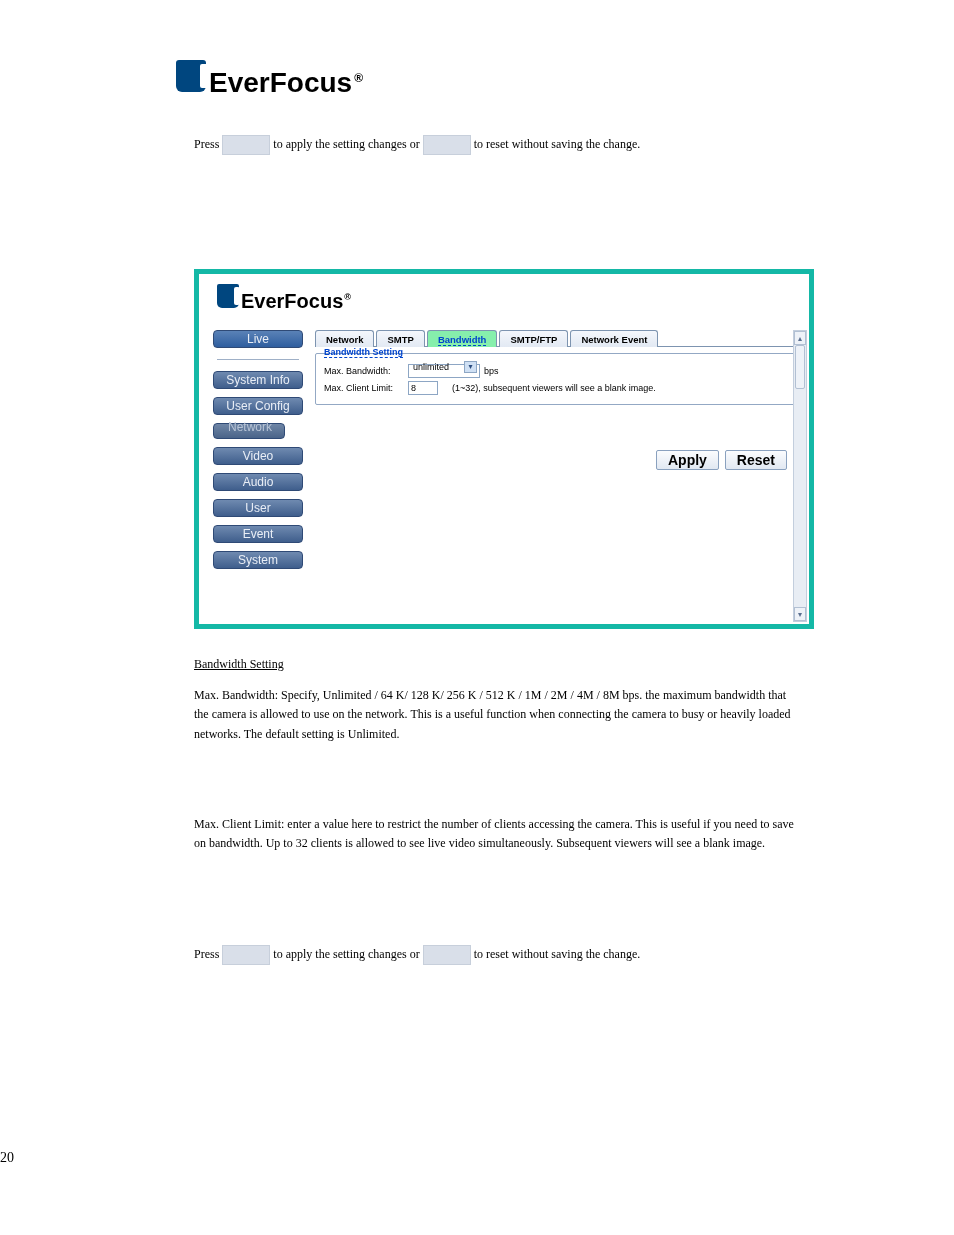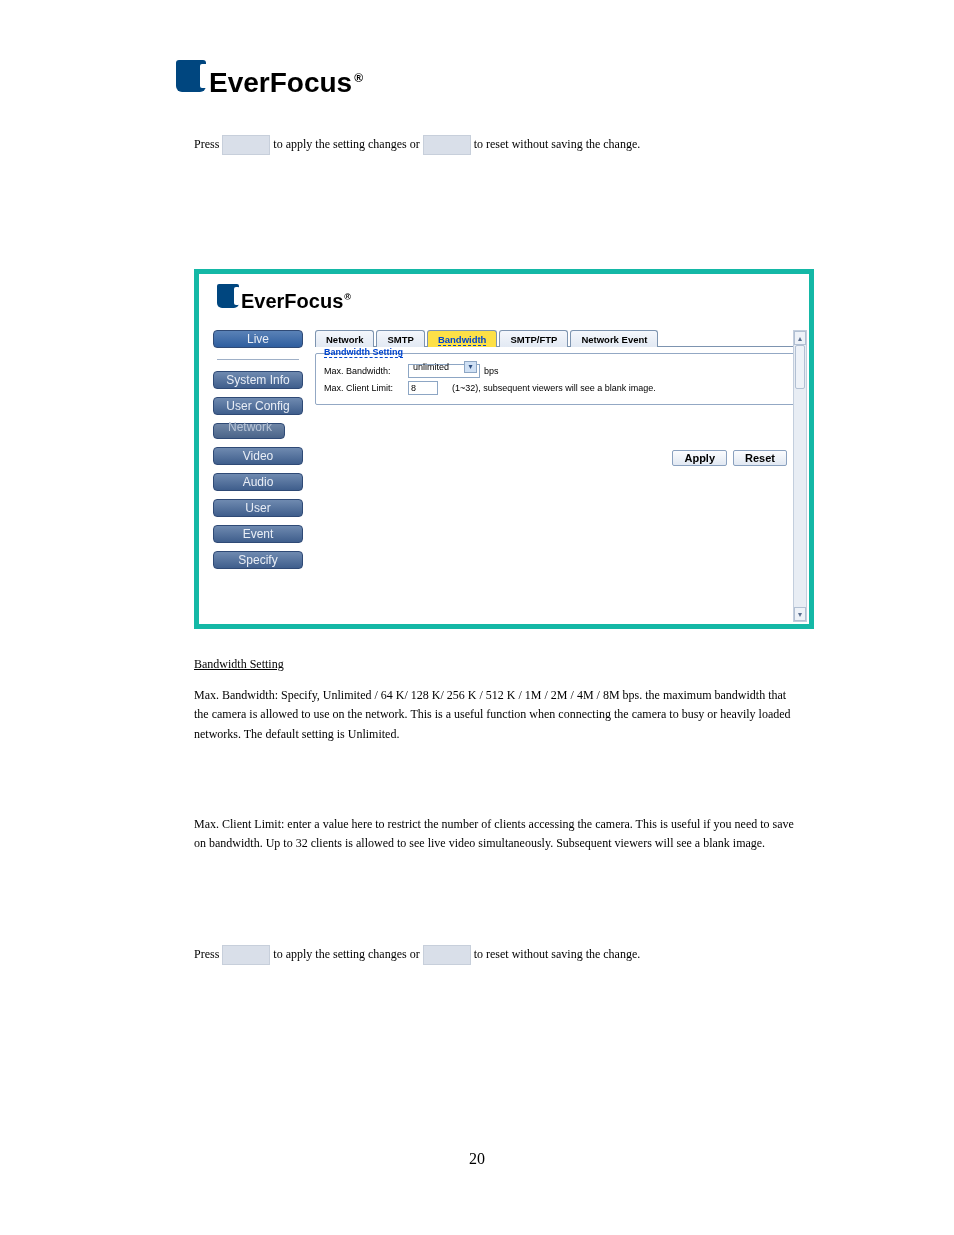--- a/index.html
+++ b/index.html
@@ -23,51 +23,51 @@
 
   .side{position:absolute;left:14px;top:56px;width:90px;display:flex;flex-direction:column;gap:8px;font-family:Arial,Helvetica,sans-serif}
   .side .btn{height:16px;border-radius:4px;background:linear-gradient(#6f8ab0,#3f5e8c);color:#e9eef6;font-size:12px;display:flex;align-items:center;justify-content:center;border:1px solid #2f4a76;cursor:pointer}
   .side .btn.live{background:linear-gradient(#5a82b7,#2f5e9f)}
   .side .btn.sel{background:linear-gradient(#6f86a6,#4a6489);color:#b8c4d6}
   .side hr{border:none;border-top:1px solid #9fb0c7;margin:3px 4px}
 
   .pane{position:absolute;left:116px;top:56px;right:12px;bottom:6px;font-family:Arial,Helvetica,sans-serif}
   .tabs{display:flex;gap:2px;font-size:9.5px}
   .tab{padding:3px 10px 2px;border:1px solid #7d94b0;border-bottom:none;border-radius:3px 3px 0 0;background:linear-gradient(#f4f7fc,#e2e9f3);cursor:pointer;color:#000;font-weight:700}
-  .tab.active{color:#0044cc;background:#fde047}
+  .tab.active{color:#0044cc;background:#86efac}
   .tab.active .ul{border-bottom:1px dashed #0044cc}
   .panel-line{border-top:1px solid #7d94b0;margin-top:-1px}
 
   .fieldset{margin-top:6px;position:relative}
   .legend{position:absolute;left:6px;top:-6px;background:transparent;padding:0 3px;color:#0044cc;font-size:9px;font-weight:700}
   .legend .ul{border-bottom:1px dashed #0044cc}
   .fs-box{border:1px solid #93a8c4;border-radius:2px;padding:10px 8px 6px 8px}
   .row{display:flex;align-items:center;font-size:9px;color:#000;margin-bottom:3px}
   .row .lab{width:84px}
   .sel{width:72px;height:14px;border:1px solid #8da6c4;background:#fff;font-size:9px;display:flex;align-items:center;justify-content:space-between;padding:0 2px 9px 4px;box-sizing:border-box}
   .sel .arr{font-size:8px;background:#cfe0f4;border:1px solid #8da6c4;width:11px;height:10px;display:flex;align-items:center;justify-content:center;color:#2b4d80}
   .inp{width:24px;height:12px;border:1px solid #8da6c4;background:#fff;font-size:9px;padding:0 2px;display:inline-flex;align-items:center}
   .unit{margin-left:4px}
   .hint{margin-left:14px}
 
   .actions{position:absolute;right:10px;top:120px;display:flex;gap:6px}
-  .wbtn{font-family:Arial,Helvetica,sans-serif;font-size:11px;font-weight:700;border:1px solid #8aa1bf;background:linear-gradient(#fbfcfe,#e1e8f2);padding:1px 11px;border-radius:2px;cursor:pointer;color:#000}
+  .wbtn{font-family:Arial,Helvetica,sans-serif;font-size:14px;font-weight:700;border:1px solid #8aa1bf;background:linear-gradient(#fbfcfe,#e1e8f2);padding:1px 11px;border-radius:2px;cursor:pointer;color:#000}
 
   .vscroll{position:absolute;right:2px;top:56px;bottom:2px;width:12px;background:#e8edf4;border:1px solid #c3cedd}
   .vscroll .up,.vscroll .dn{height:12px;background:#eef2f8;border:1px solid #b2c0d3;display:flex;align-items:center;justify-content:center;font-size:8px;color:#5a6f8f;cursor:pointer}
   .vscroll .dn{position:absolute;bottom:0;left:0;right:0}
   .vscroll .up{position:absolute;top:0;left:0;right:0}
   .vscroll .thumb{position:absolute;left:1px;right:1px;top:14px;height:42px;background:#eef2f8;border:1px solid #b2c0d3;border-radius:2px}
 
   .h-under{text-decoration:underline}
   .body-text.h2{top:655px}
   .body-text.p2{top:686px}
   .body-text.p3{top:815px}
   .body-text.p4{top:945px}
-  .pgnum{position:absolute;left:0;right:0;top:1150px;text-align:center;font-size:16px}
+  .pgnum{position:absolute;left:0;right:0;top:1150px;text-align:left;font-size:14px}
 </style>
 </head>
 <body>
 
 <div class="page">
 
   <div class="logo">
     <div class="mark"></div>
     <span class="tx"><span>EverFocus</span><span class="reg">®</span></span>
   </div>
@@ -86,21 +86,21 @@
     <div class="side">
       <div class="btn live">Live</div>
       <hr>
       <div class="btn">System Info</div>
       <div class="btn">User Config</div>
       <div class="btn sel">Network</div>
       <div class="btn">Video</div>
       <div class="btn">Audio</div>
       <div class="btn">User</div>
       <div class="btn">Event</div>
-      <div class="btn">Specify</div>
+      <div class="btn">System</div>
     </div>
 
     <div class="pane">
       <div class="tabs">
         <div class="tab">Network</div>
         <div class="tab">SMTP</div>
         <div class="tab active"><span class="ul">Bandwidth</span></div>
         <div class="tab">SMTP/FTP</div>
         <div class="tab">Network Event</div>
       </div>

